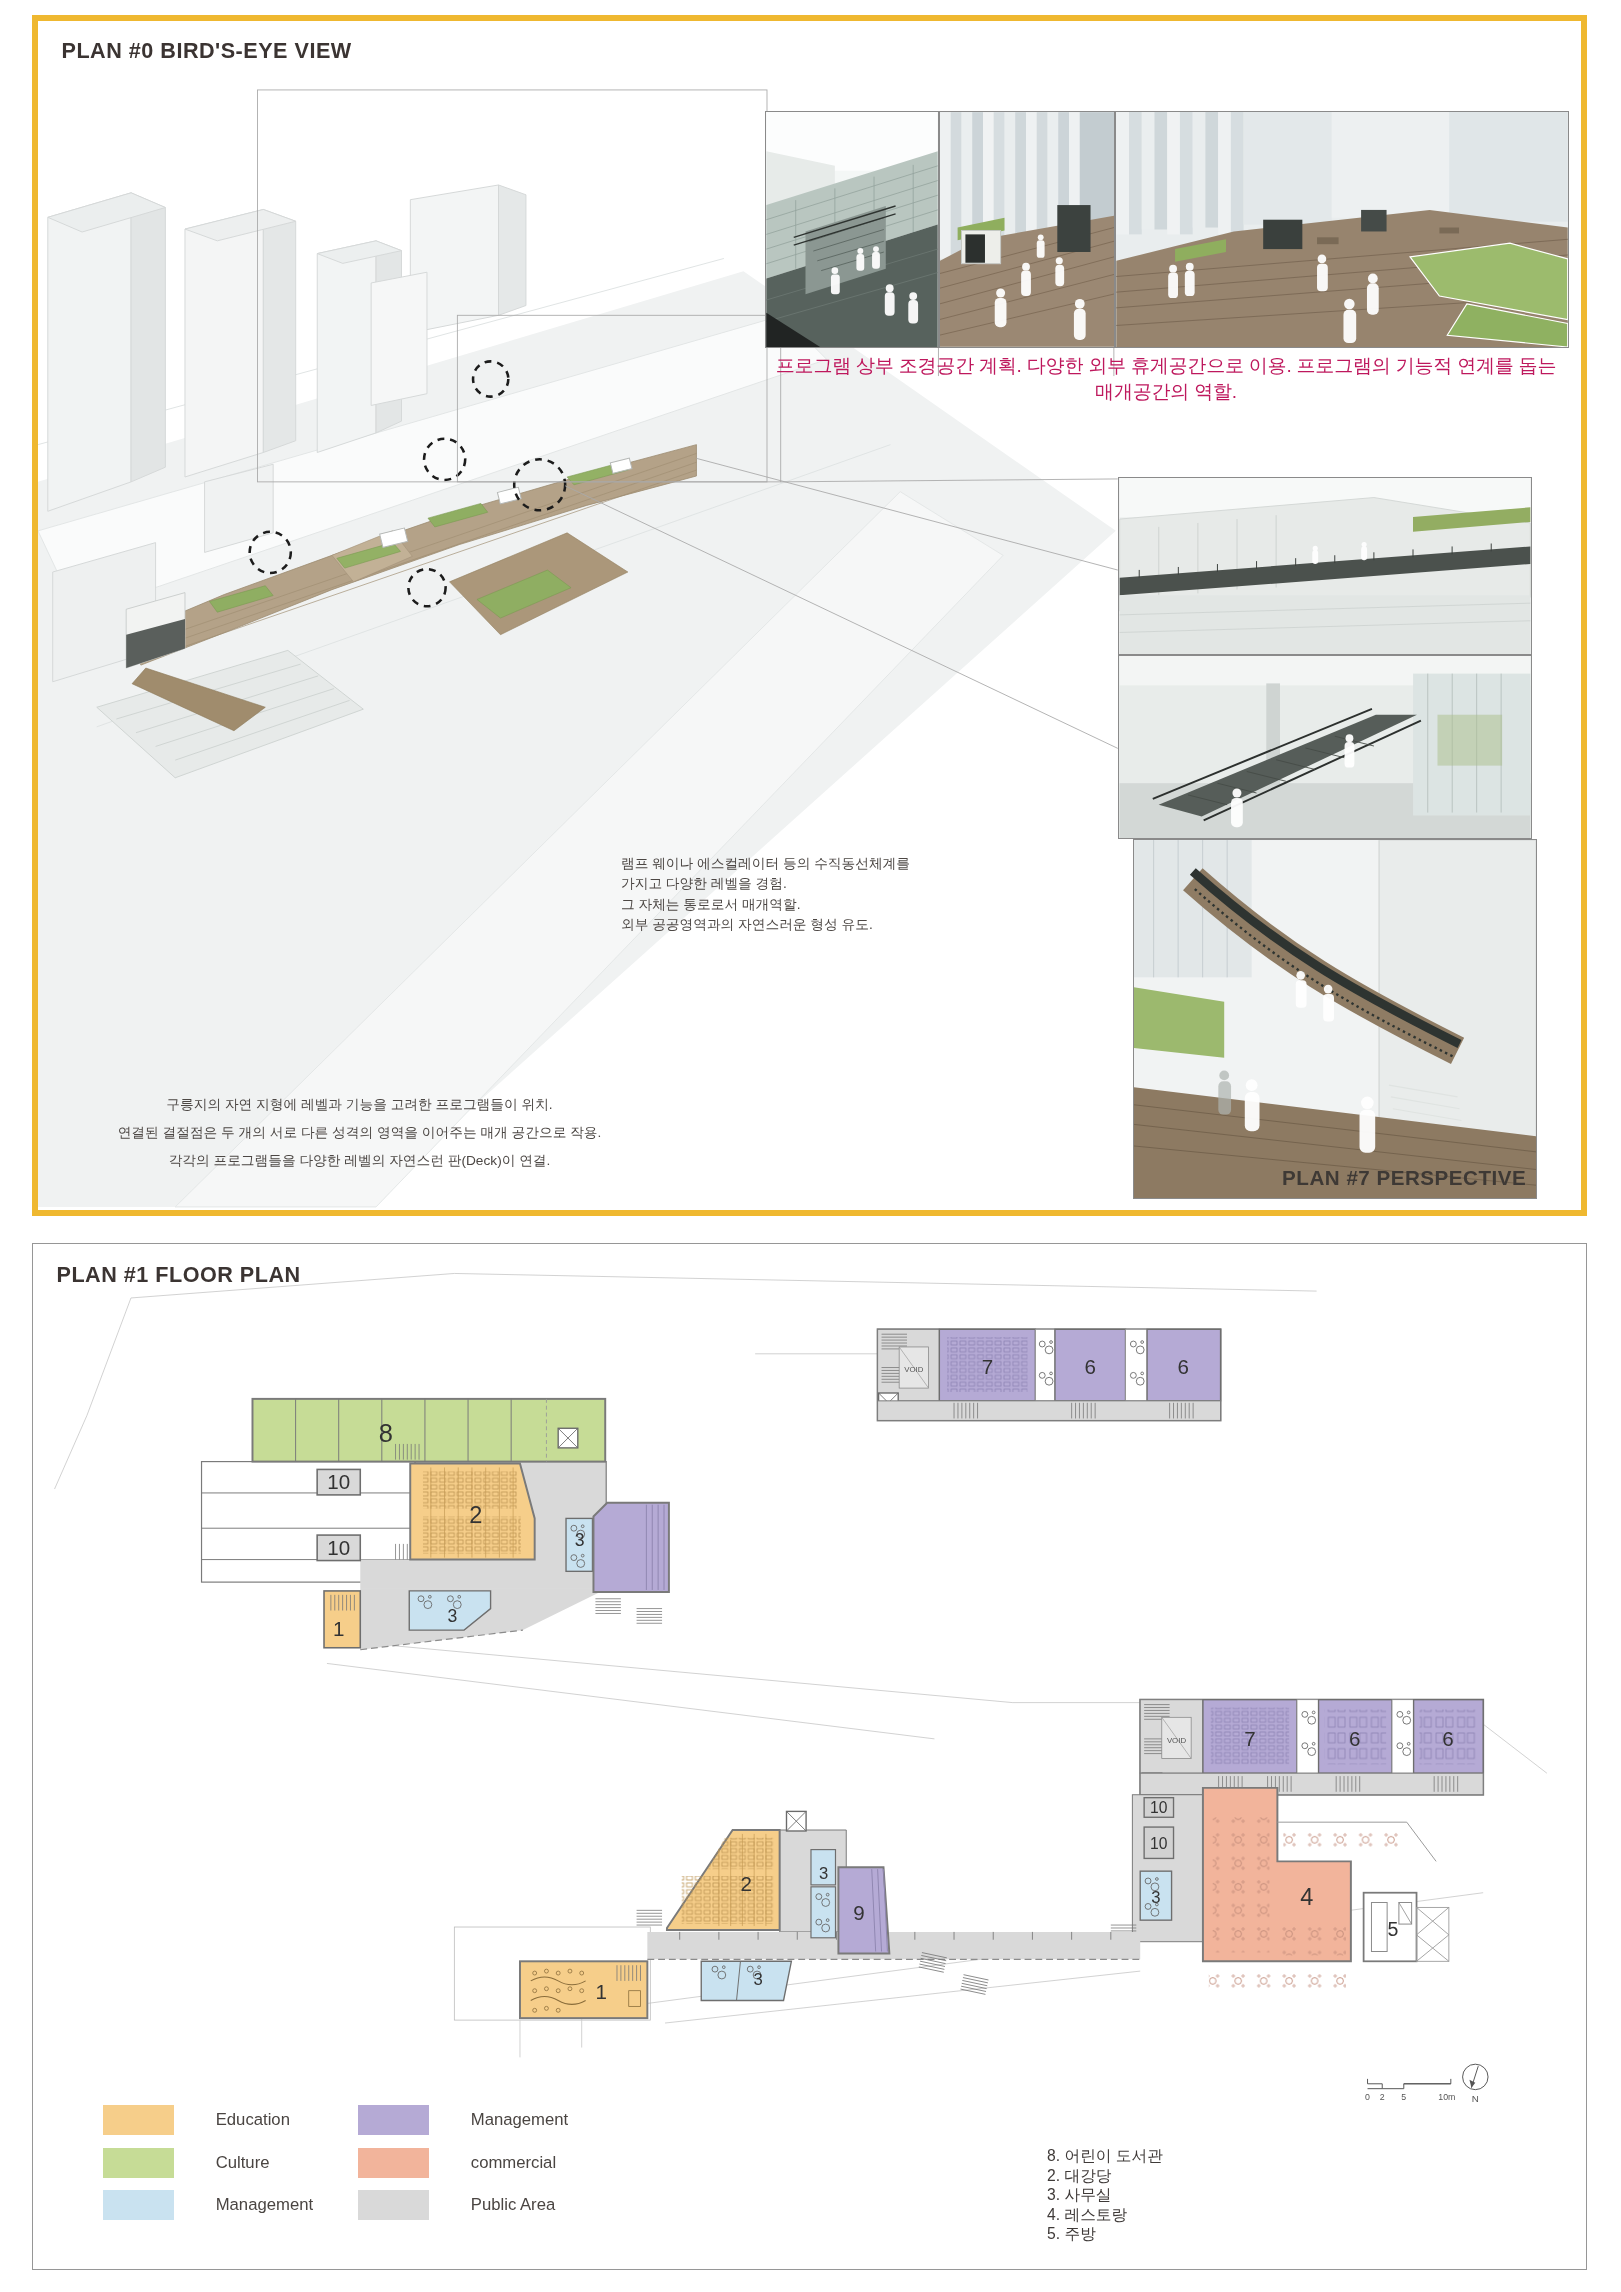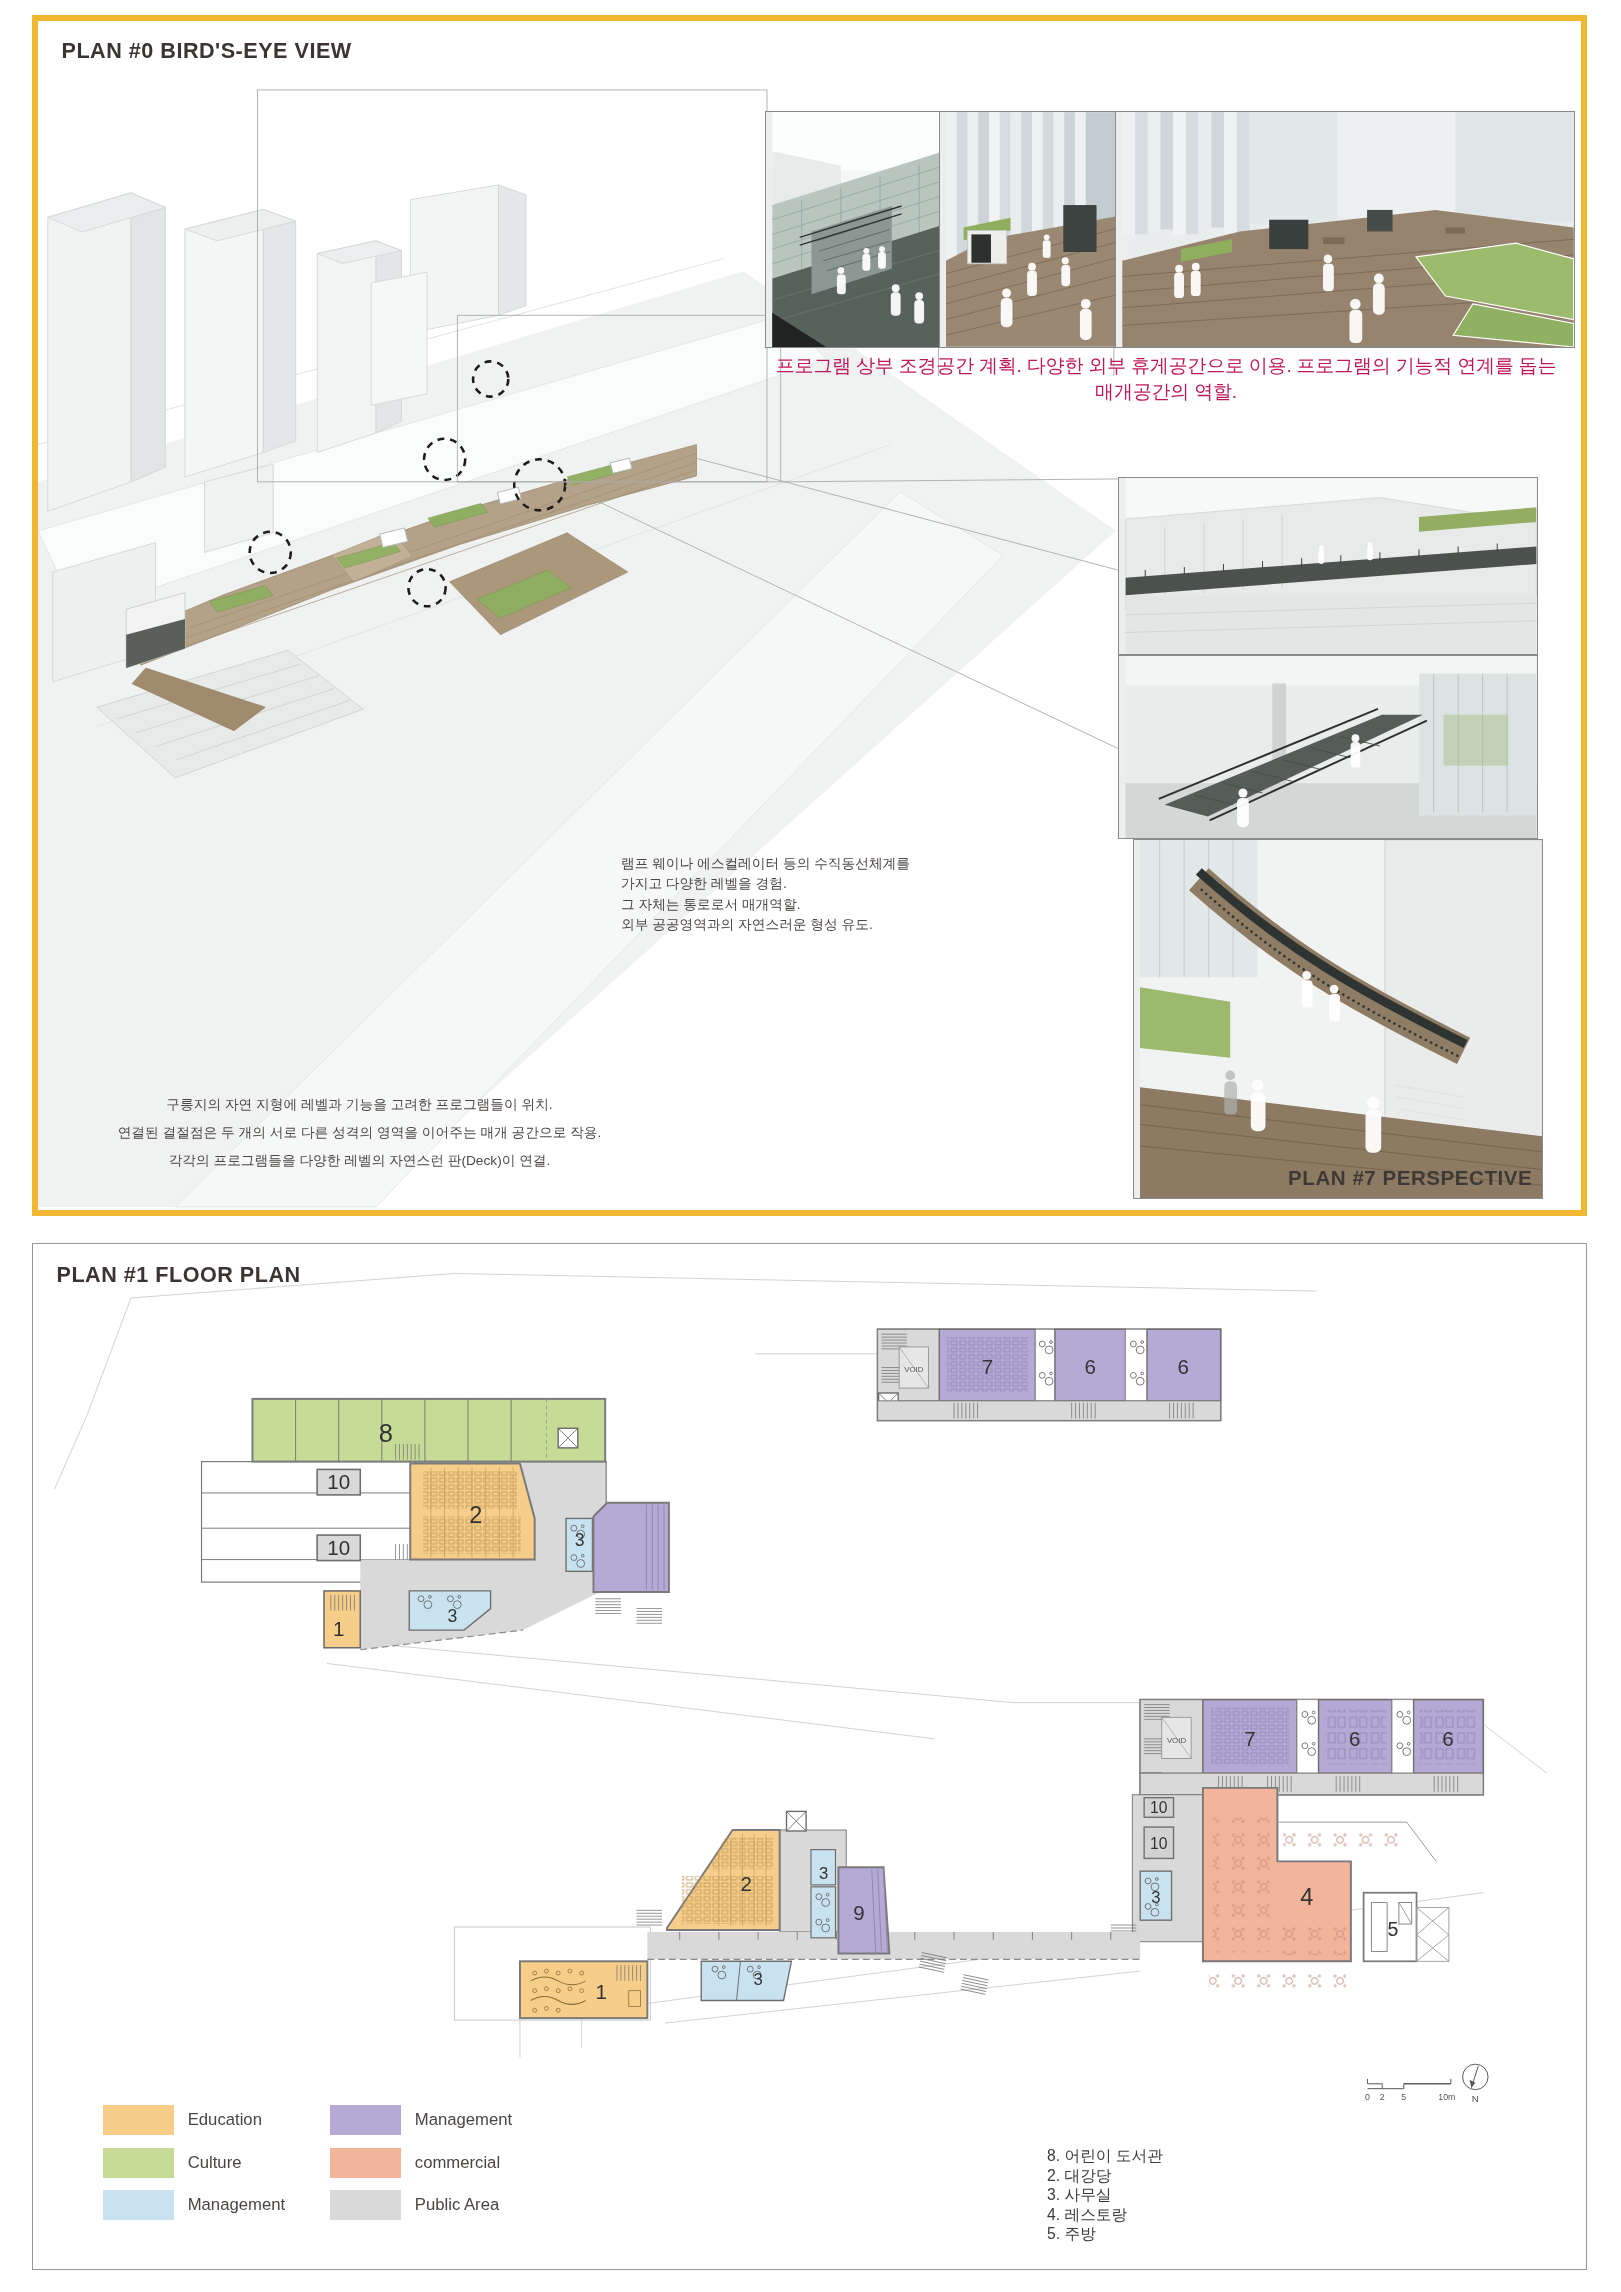--- a/index.html
+++ b/index.html
@@ -5,30 +5,30 @@
   html,body{margin:0;padding:0;background:#ffffff;}
   #board{position:relative;width:1621px;height:2293px;background:#ffffff;overflow:hidden;
          font-family:"Liberation Sans",sans-serif;color:#3b3432;}
   .panel{position:absolute;background:#ffffff;box-sizing:border-box;}
   #panel-top{left:32px;top:14.7px;width:1555px;height:1201px;border:6px solid #ec4899;}
   #panel-bottom{left:32px;top:1243px;width:1555px;height:1027px;border:1.5px solid #969696;}
   .panel-title{position:absolute;left:23.5px;top:17.6px;font-size:21.6px;font-weight:bold;
                letter-spacing:0.5px;color:#3b3432;z-index:5;}
   .abs{position:absolute;}
   .note{font-size:13.7px;color:#4c4744;line-height:20.6px;z-index:5;}
-  .inset{position:absolute;border:1px solid #8a8a8a;overflow:hidden;background:#eceeee;z-index:3;padding-left:6px;}
+  .inset{position:absolute;border:1px solid #8a8a8a;overflow:hidden;background:#eceeee;z-index:3;}
   .caption{position:absolute;font-size:19px;color:#be185d;text-align:center;z-index:4;letter-spacing:-0.2px;}
   #persp-label{position:absolute;right:9.8px;bottom:7.8px;font-size:20.6px;font-weight:bold;color:#3e3935;
                letter-spacing:0.5px;z-index:4;}
   svg{display:block;}
   .legend{position:absolute;left:70px;top:861px;z-index:5;display:flex;gap:45px;}
   .lcol{display:flex;flex-direction:column;gap:12.7px;}
   .lrow{display:flex;align-items:center;gap:13.7px;height:30px;}
   .sw{width:71px;height:30px;display:inline-block;}
-  .ll{font-size:16.7px;color:#4a4542;}
+  .ll{font-size:16.7px;color:#4a4542;margin-left:28px;}
   .roomlist{position:absolute;top:902px;z-index:5;font-size:15.7px;line-height:19.6px;color:#3f3a38;}
   #roomlist-left{left:1014px;}
   #roomlist-right{left:1271px;}
 </style>
 </head>
 <body>
 
 <div id="board">
 
   <div id="panel-top" class="panel" style="border-color: rgb(239, 184, 48);">

